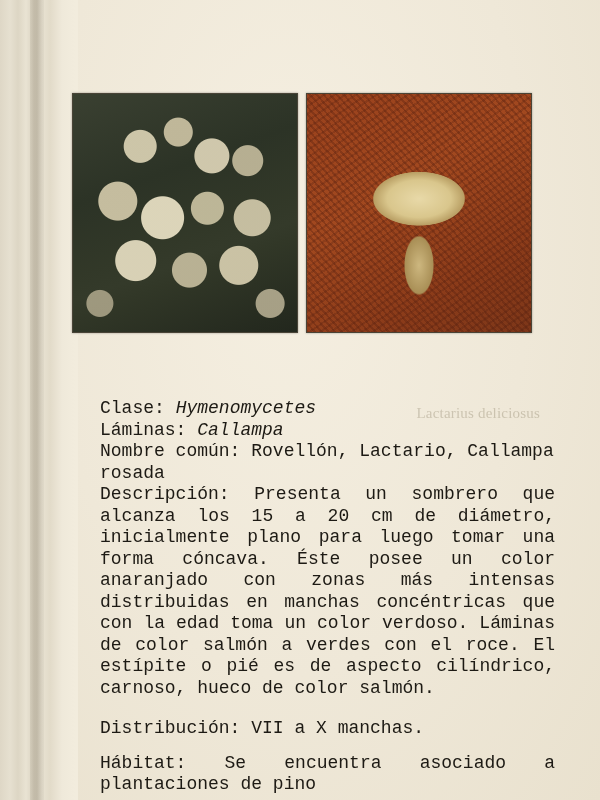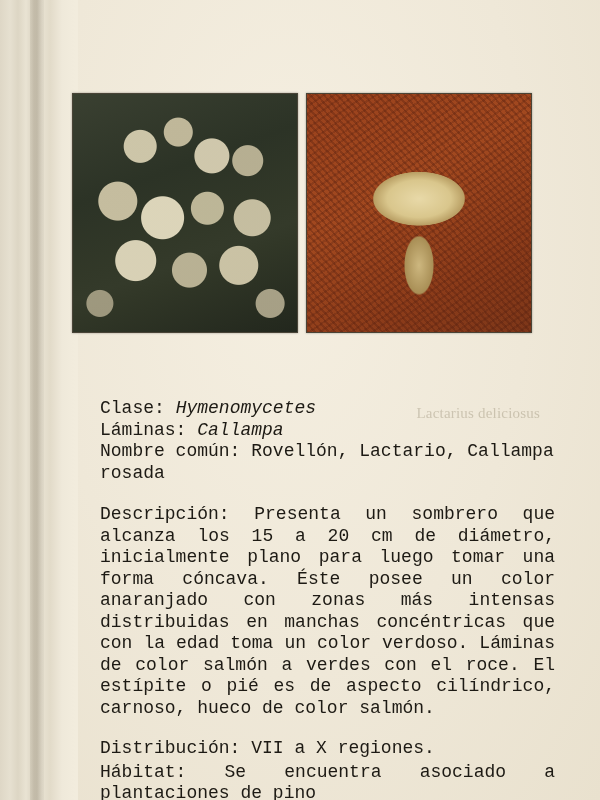--- a/index.html
+++ b/index.html
@@ -123,29 +123,28 @@
   .taxonomy div {
     white-space: nowrap;
   }
   .taxonomy .wrapline {
     white-space: normal;
   }
   em, .it {
     font-style: italic;
   }
   .para {
-    margin-top: 20px;
     text-align: justify;
     text-justify: inter-word;
   }
   .para-dist {
     margin-top: 19px;
   }
   .para-hab {
-    margin-top: 2px;
+    margin-top: 13px;
   }
 </style>
 </head>
 <body>
 
 <div class="page">
   <div class="paper-tint"></div>
   <div class="gutter"></div>
   <div class="gutter-dark"></div>
 
@@ -172,21 +171,21 @@
       </div>
     </div>
 
     <div class="para">
       <span>Descripción:</span>
       <span>Presenta un sombrero que alcanza los 15 a 20 cm de diámetro, inicialmente plano para luego tomar una forma cóncava. Éste posee un  color anaranjado con zonas más intensas distribuidas en manchas concéntricas que con la edad toma un color verdoso. Láminas de color salmón a verdes con el roce. El estípite o pié es de aspecto cilíndrico, carnoso, hueco de color salmón.</span>
     </div>
 
     <div class="para para-dist">
       <span>Distribución:</span>
-      <span>VII a X regiones.</span>
+      <span>VII a X manchas.</span>
     </div>
 
     <div class="para para-hab">
       <span>Hábitat:</span>
       <span>Se encuentra asociado a plantaciones de pino</span>
     </div>
   </div>
 </div>
 
 </body></html>

